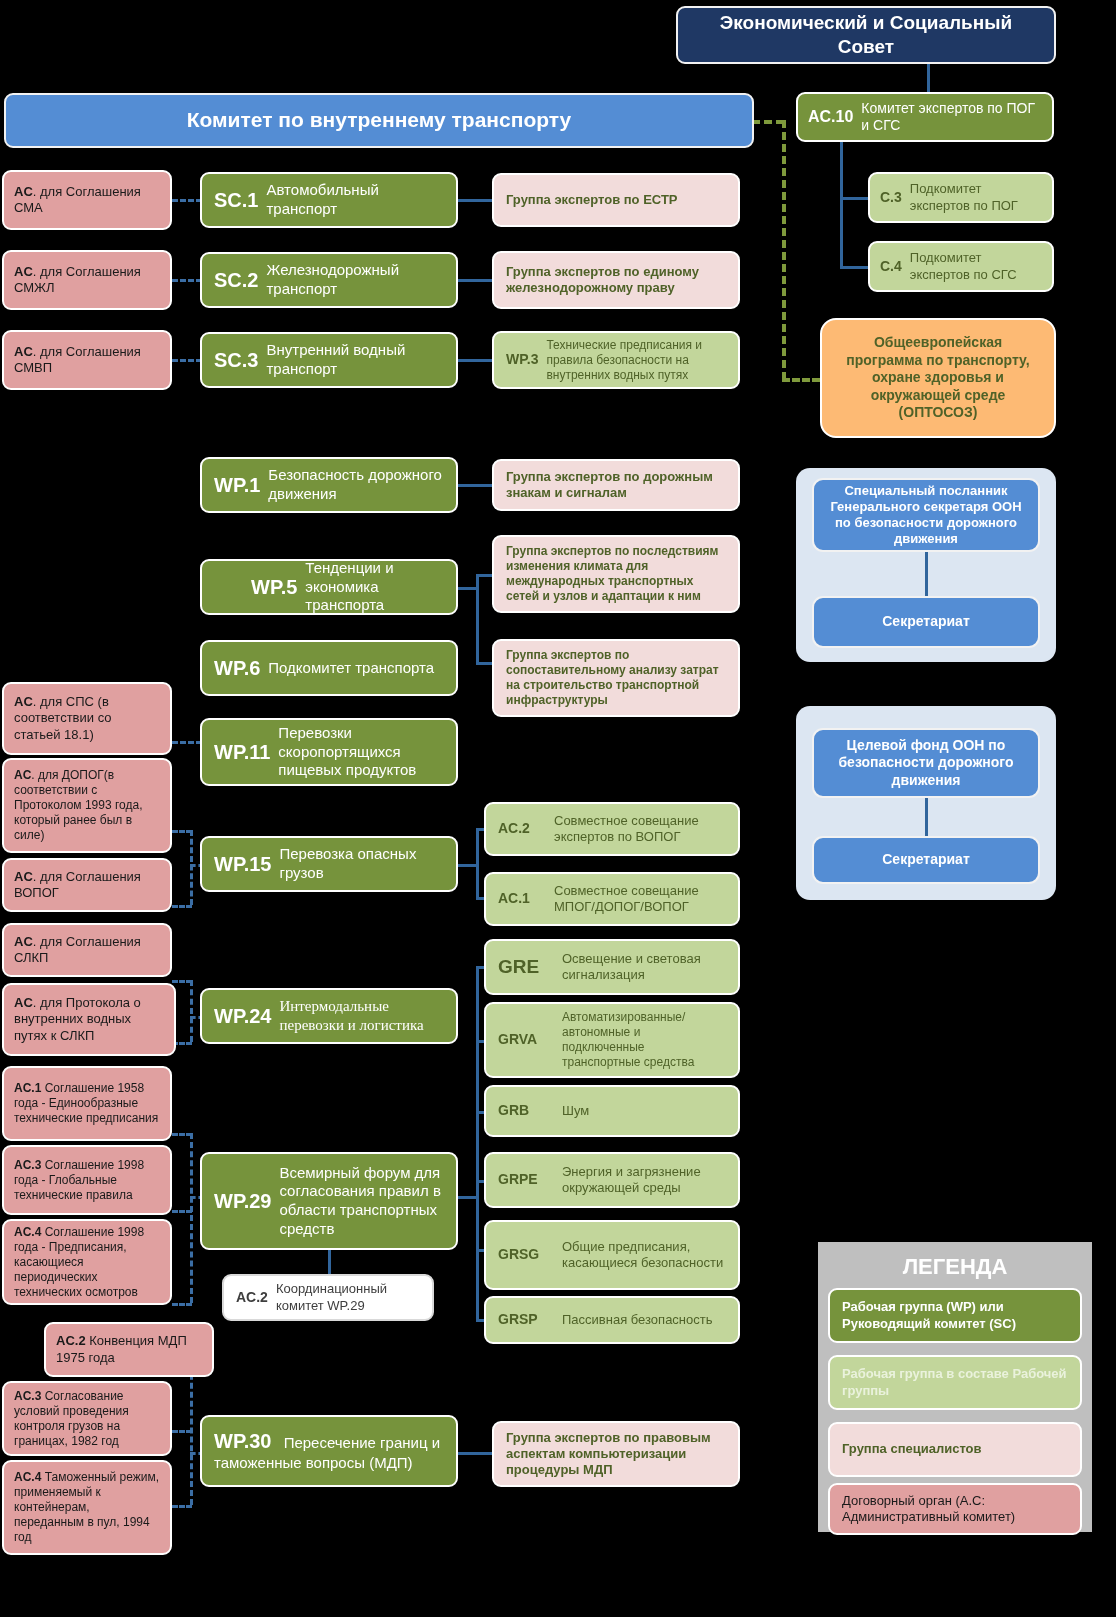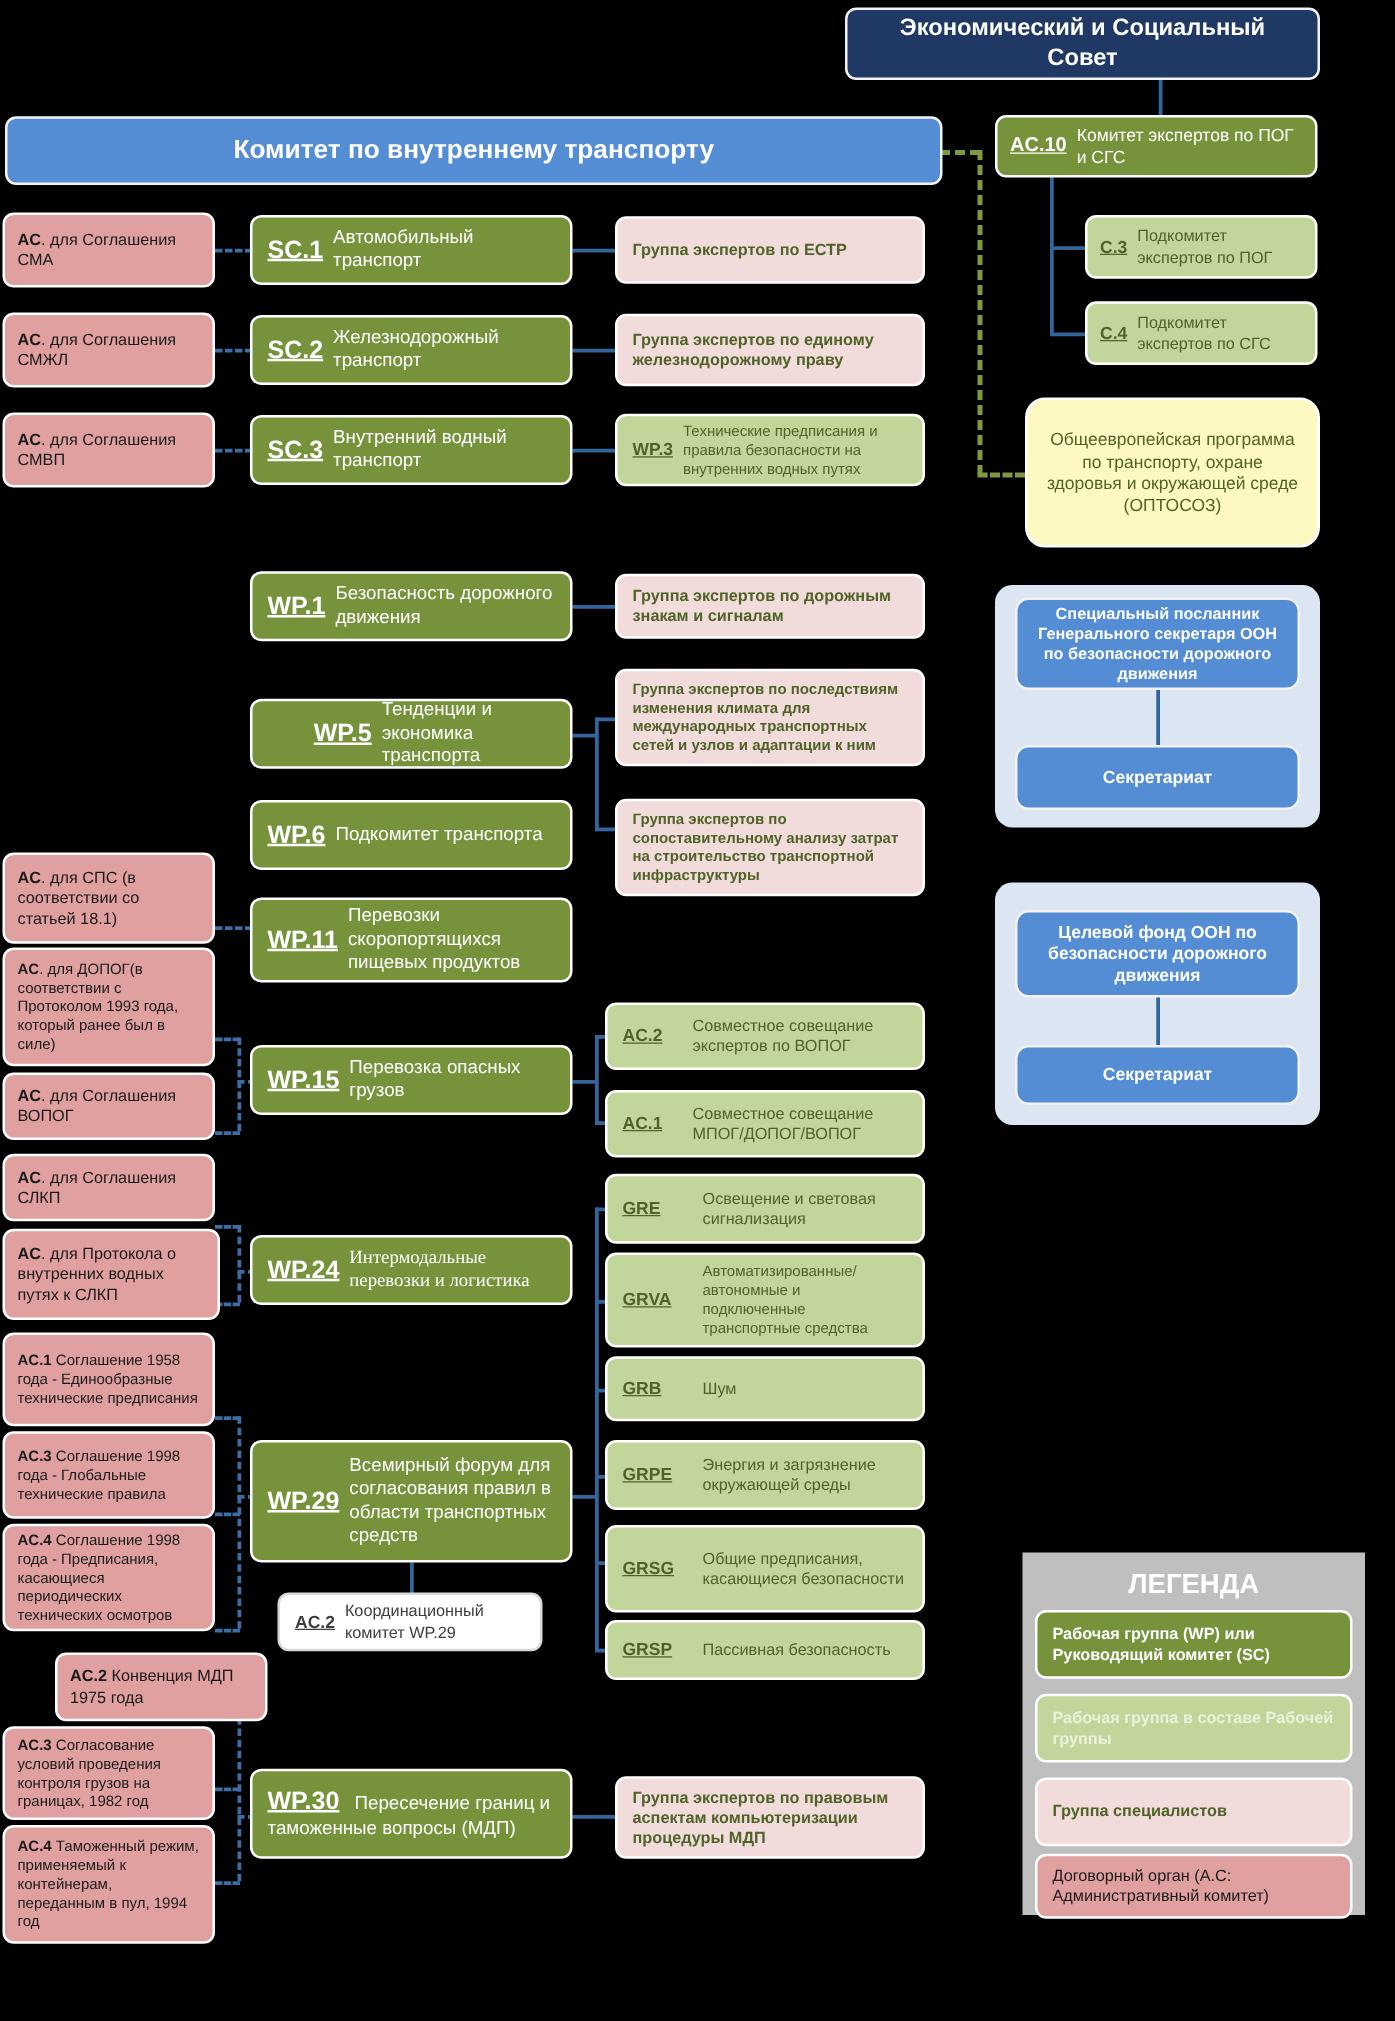--- a/index.html
+++ b/index.html
@@ -19,29 +19,29 @@
   }
   
   .navy{ background:#1f3864; color:#ffffff; border:2px solid #f2f2f2;
          font-weight:bold; justify-content:center; text-align:center; }
   .blue{ background:#548dd4; color:#ffffff; border:2px solid #f2f2f2;
          font-weight:bold; justify-content:center; text-align:center; }
   .green{ background:#76933c; color:#ffffff; border:2px solid #ffffff; }
   .lgreen{ background:#c2d69b; color:#4f6228; border:2px solid #ffffff; }
   .pink{ background:#f2dcdb; color:#4f6228; border:2px solid #ffffff; font-weight:bold; }
   .rose{ background:#e0a0a0; color:#1a1a1a; border:2px solid #ffffff; }
-  .lav{ background:#fef9c3; color:#4f6228; border:2px solid #ffffff;
-        font-weight:normal; justify-content:center; text-align:center; }
+  .lav{ background:#fdba74; color:#4f6228; border:2px solid #ffffff;
+        font-weight:bold; justify-content:center; text-align:center; }
   .white{ background:#ffffff; color:#3e3e3e; border:2px solid #d9d9d9; }
   .code{ font-weight:bold; flex:0 0 auto; }
   .txt{ flex:1 1 auto; }
 
   
   .row{ display:flex; width:100%; align-items:center; }
-  .row .code{ margin-right:8px;text-decoration:underline; }
+  .row .code{ margin-right:8px; }
 
   
   .panel{ position:absolute; background:#dce6f2; border-radius:14px; }
   .legendpanel{ position:absolute; background:#bfbfbf; }
   .lnv{ position:absolute; background:#31659c; width:3px; }
   .lnh{ position:absolute; background:#31659c; height:3px; }
   .dash-h{ position:absolute; height:0; border-top:3px dashed #3b6ea5; }
   .dash-v{ position:absolute; width:0; border-left:3px dashed #3b6ea5; }
   .olive-dash-h{ position:absolute; height:0; border-top:4px dashed #7f9a3c; }
   .olive-dash-v{ position:absolute; width:0; border-left:4px dashed #7f9a3c; }
@@ -298,21 +298,21 @@
 </div>
 <div class="box lgreen" style="left:484px;top:872px;width:256px;height:54px;padding:4px 12px;font-size:13px;">
   <div class="row">
     <span class="code" style="font-size:14px;width:48px;">AC.1</span>
     <span class="txt">Совместное совещание МПОГ/ДОПОГ/ВОПОГ</span>
   </div>
 </div>
 
 <div class="box lgreen" style="left:484px;top:939px;width:256px;height:56px;padding:4px 12px;font-size:13px;">
   <div class="row">
-    <span class="code" style="font-size:14px;width:56px;">GRE</span>
+    <span class="code" style="font-size:19px;width:56px;">GRE</span>
     <span class="txt">Освещение и световая сигнализация</span>
   </div>
 </div>
 <div class="box lgreen" style="left:484px;top:1002px;width:256px;height:76px;padding:4px 12px;font-size:12px;">
   <div class="row">
     <span class="code" style="font-size:14px;width:56px;">GRVA</span>
     <span class="txt">Автоматизированные/ автономные и подключенные транспортные средства</span>
   </div>
 </div>
 <div class="box lgreen" style="left:484px;top:1085px;width:256px;height:52px;padding:4px 12px;font-size:13px;">

